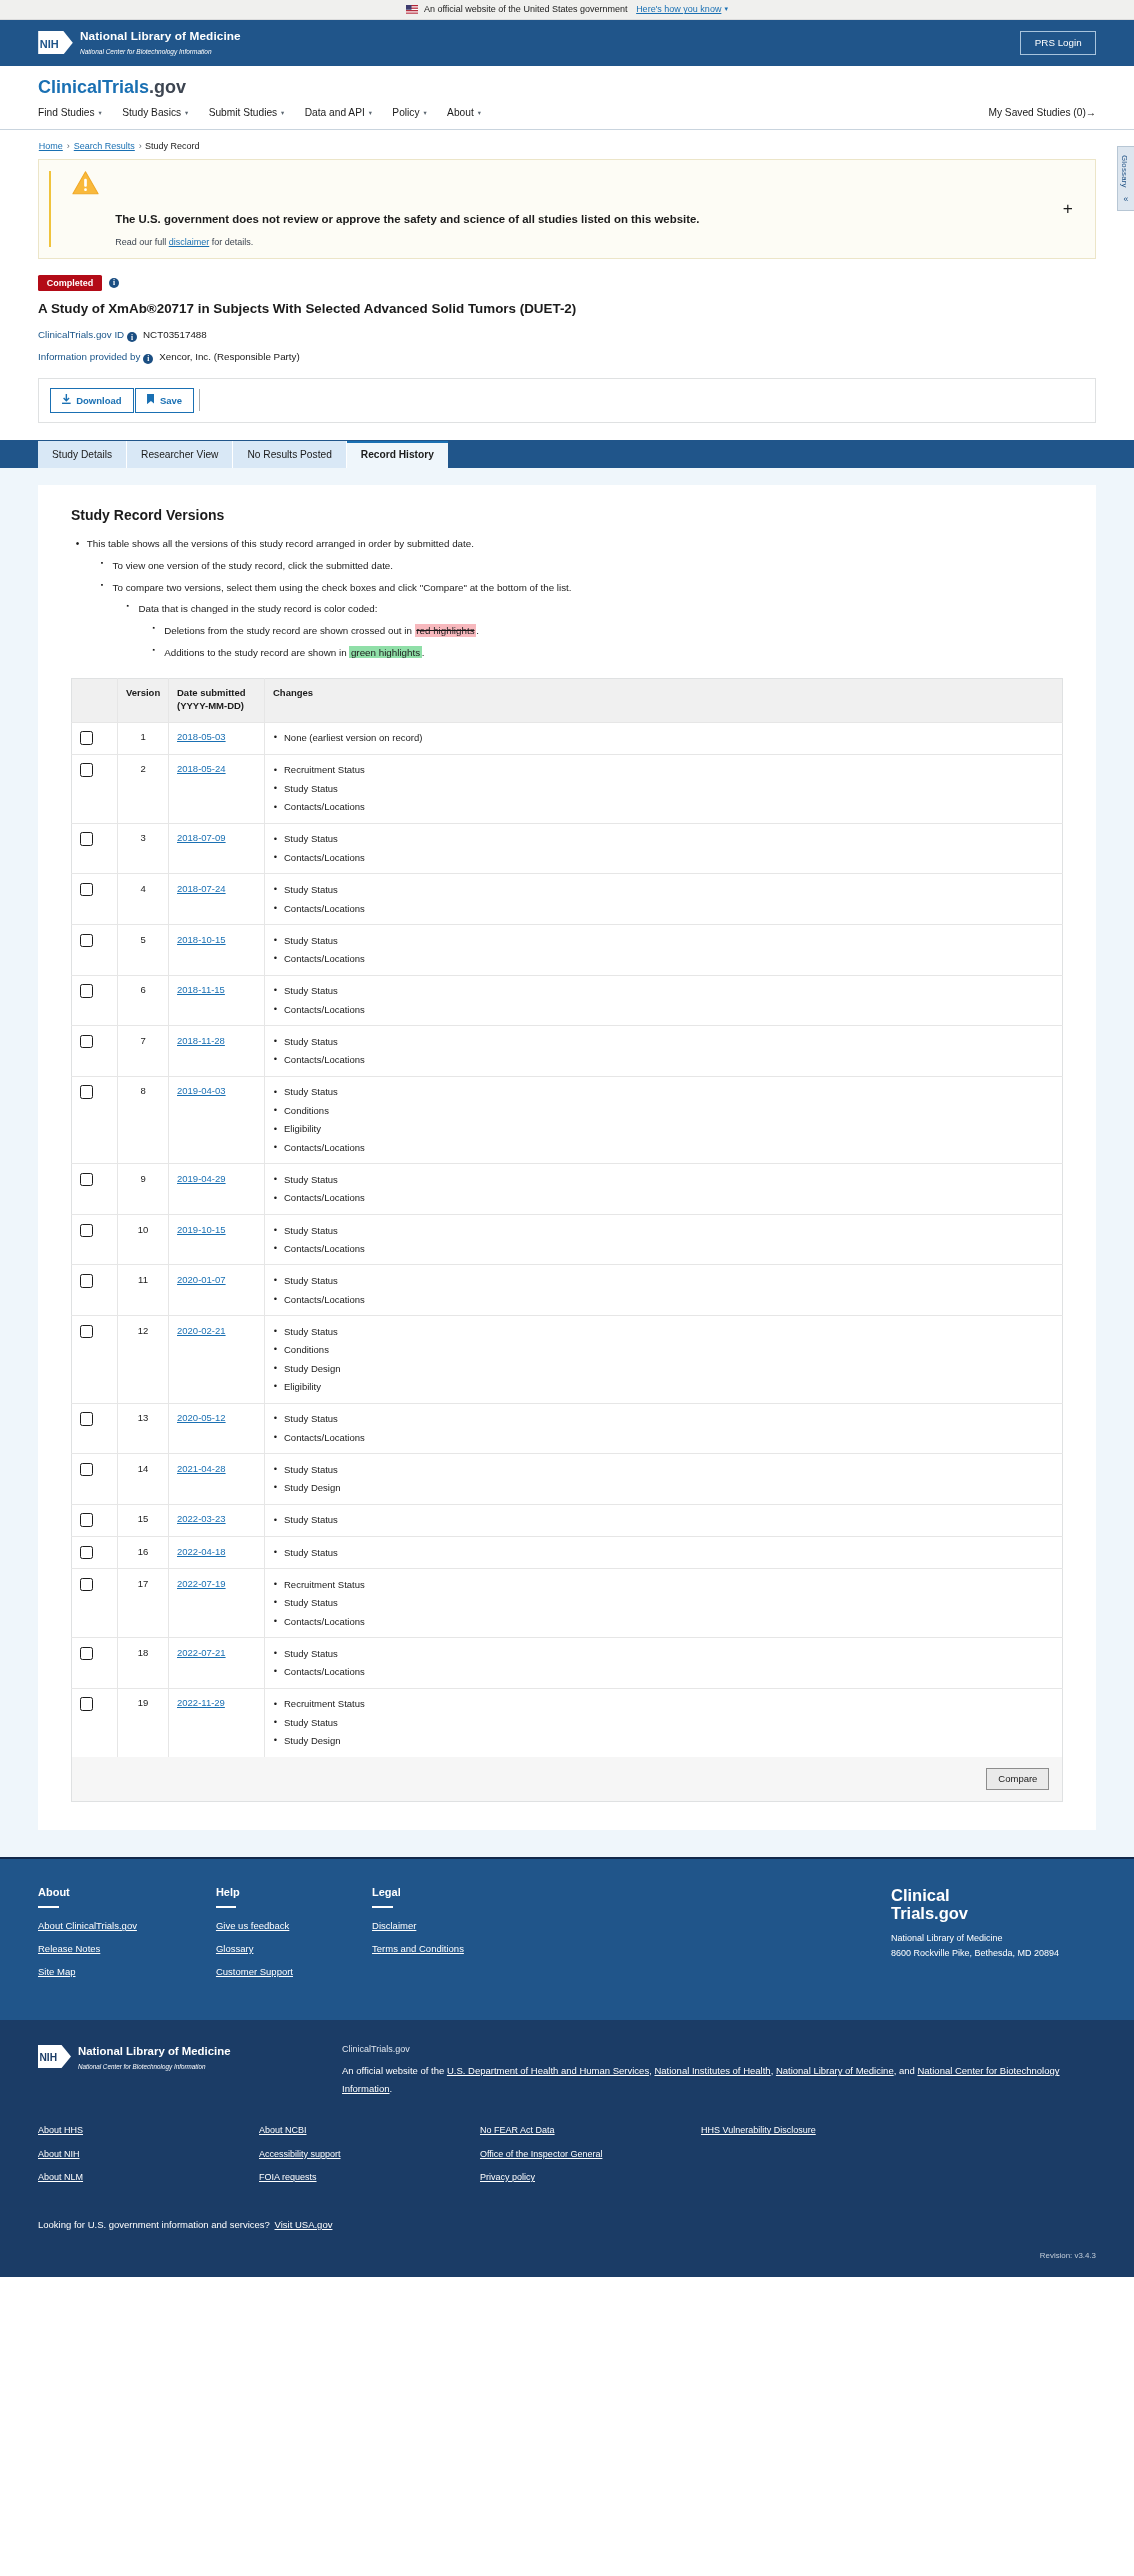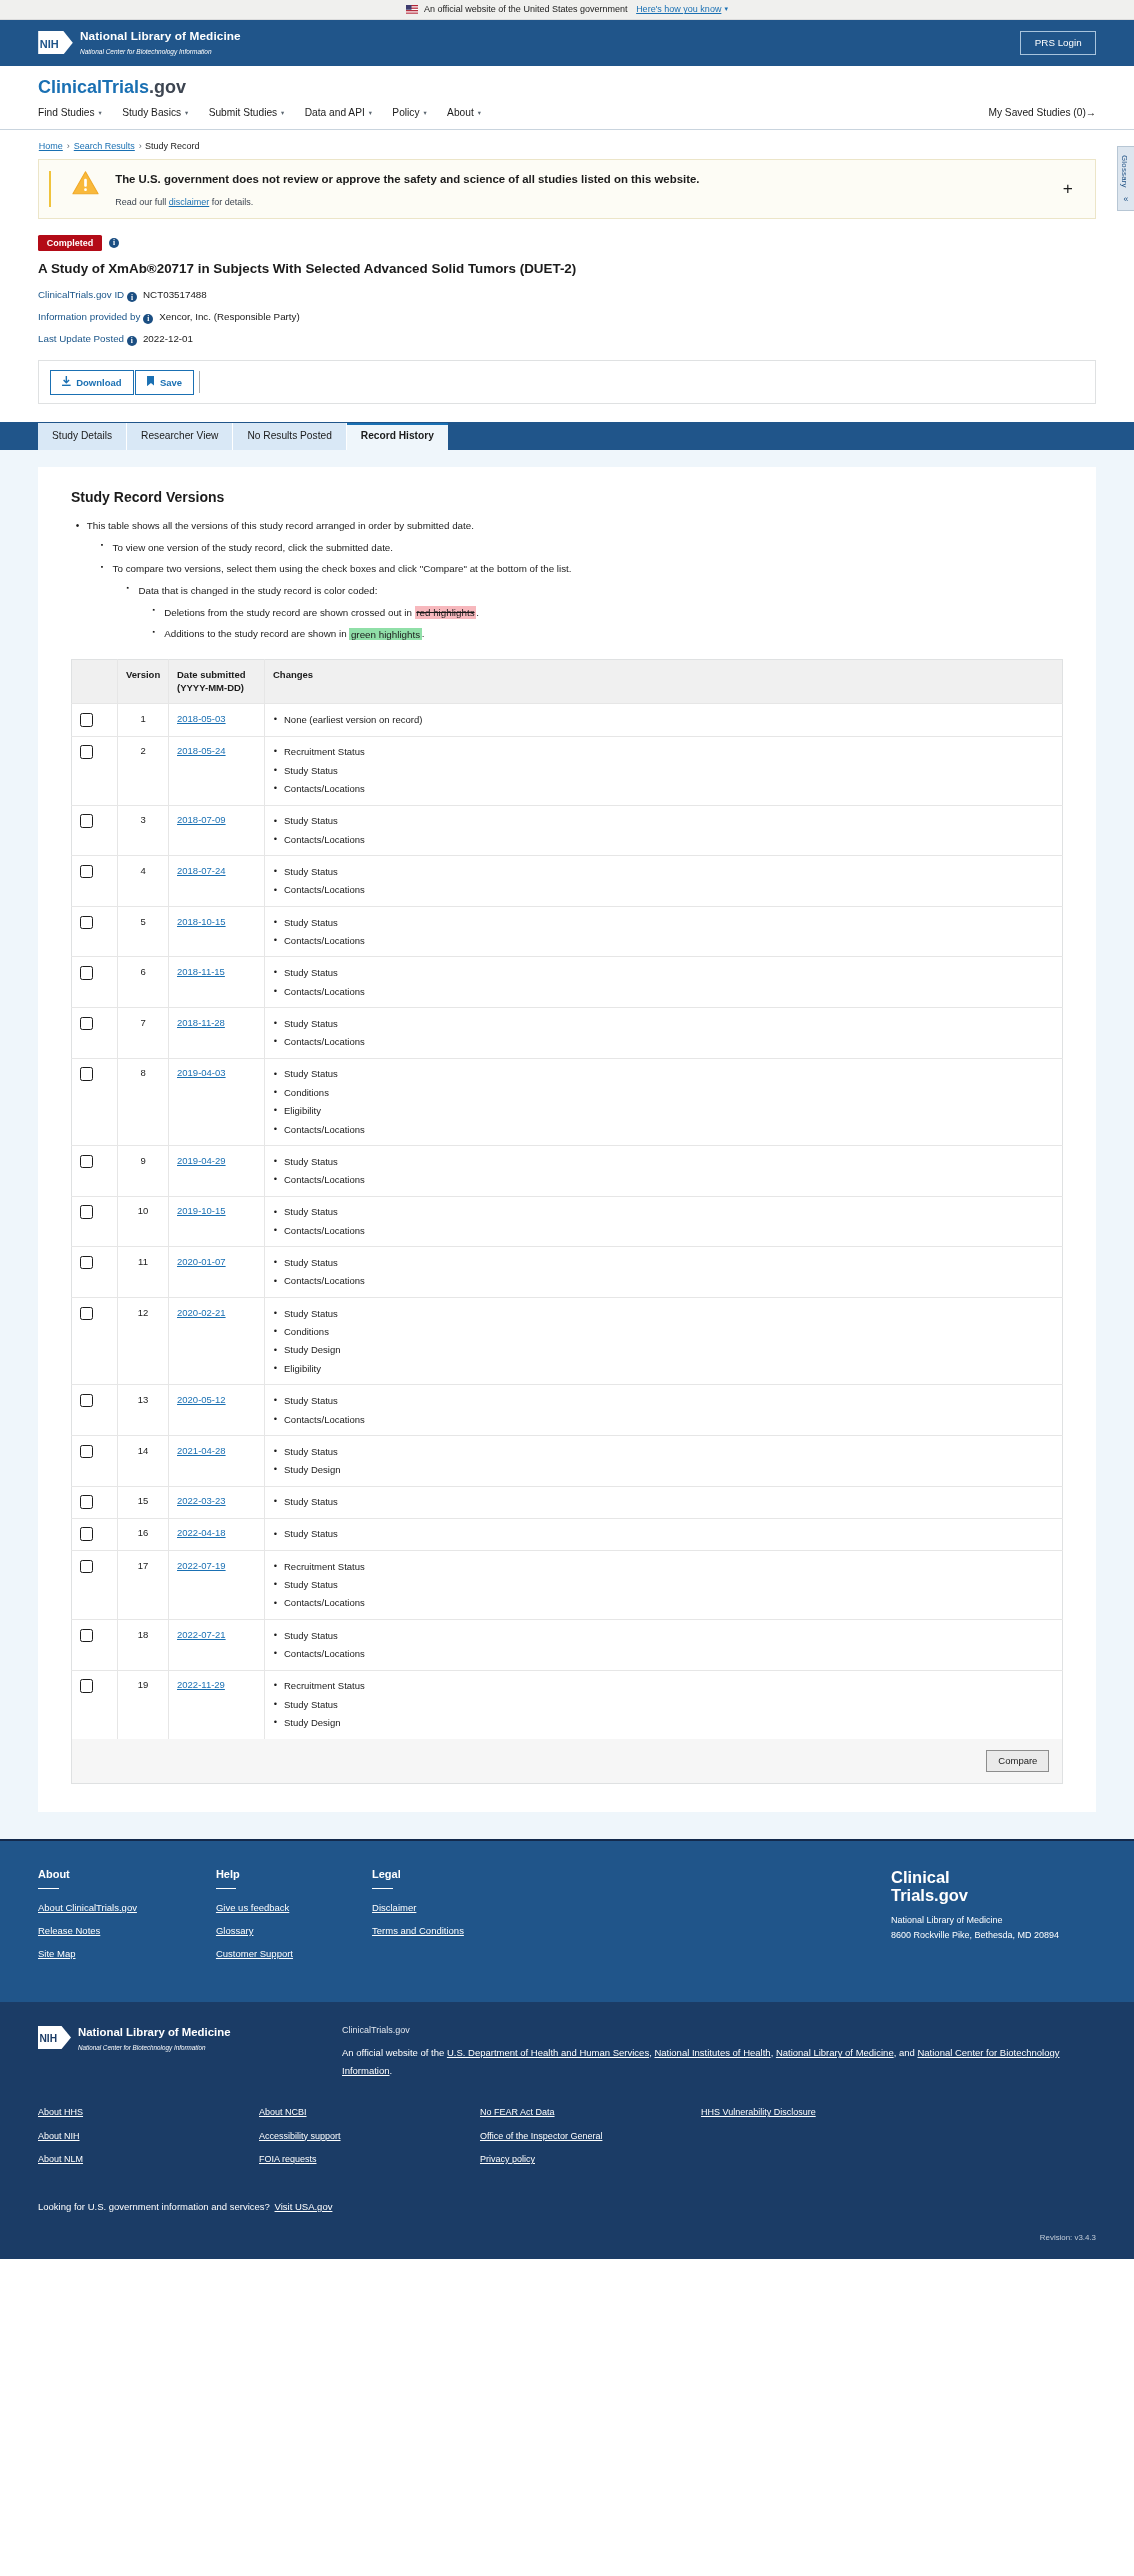--- a/index.html
+++ b/index.html
@@ -389,21 +389,21 @@
 
   <div class="disclaimer">
     <div class="disclaimer-inner">
       <span class="warn-icon">
         <svg width="27" height="24.4" viewBox="0 0 34 31">
           <path d="M17 1 L33 29 H1 Z" fill="#f9b93c" stroke="#f0a928" stroke-width="1.4" stroke-linejoin="round"></path>
           <rect x="15.3" y="10" width="3.4" height="10" rx="1.4" fill="#ffffff"></rect>
           <rect x="15.3" y="22" width="3.4" height="3.4" rx="1.4" fill="#ffffff"></rect>
         </svg>
       </span>
-      <div style="flex:1;">
+      <div style="flex:1;margin-top:40px;">
         <div class="disclaimer-title">The U.S. government does not review or approve the safety and science of all studies listed on this website.</div>
         <div class="disclaimer-sub"><span>Read our full </span><a>disclaimer</a><span> for details.</span></div>
       </div>
     </div>
     <div class="dplus">+</div>
   </div>
 
   <div class="status-row">
     <span class="status-badge">Completed</span>
     <span class="info-dot">i</span>
@@ -413,25 +413,20 @@
 
   <div class="meta-line">
     <span class="meta-label">ClinicalTrials.gov ID</span>
     <span class="info-dot">i</span>
     <span class="meta-value">NCT03517488</span>
   </div>
   <div class="meta-line">
     <span class="meta-label">Information provided by</span>
     <span class="info-dot">i</span>
     <span class="meta-value">Xencor, Inc. (Responsible Party)</span>
-  </div>
-  <div class="meta-line">
-    <span class="meta-label">Last Update Posted</span>
-    <span class="info-dot">i</span>
-    <span class="meta-value">2022-12-01</span>
   </div>
 
   <div class="action-bar">
     <button class="act-btn">
       <span>
         <svg width="8.7" height="10.2" viewBox="0 0 11 13">
             <path d="M5.5 0 V7.6 M2 5 L5.5 8.5 L9 5" stroke="#1a70b3" stroke-width="1.8" fill="none"></path>
             <rect x="0" y="11" width="11" height="1.8" fill="#1a70b3"></rect>
           </svg>
       </span>

